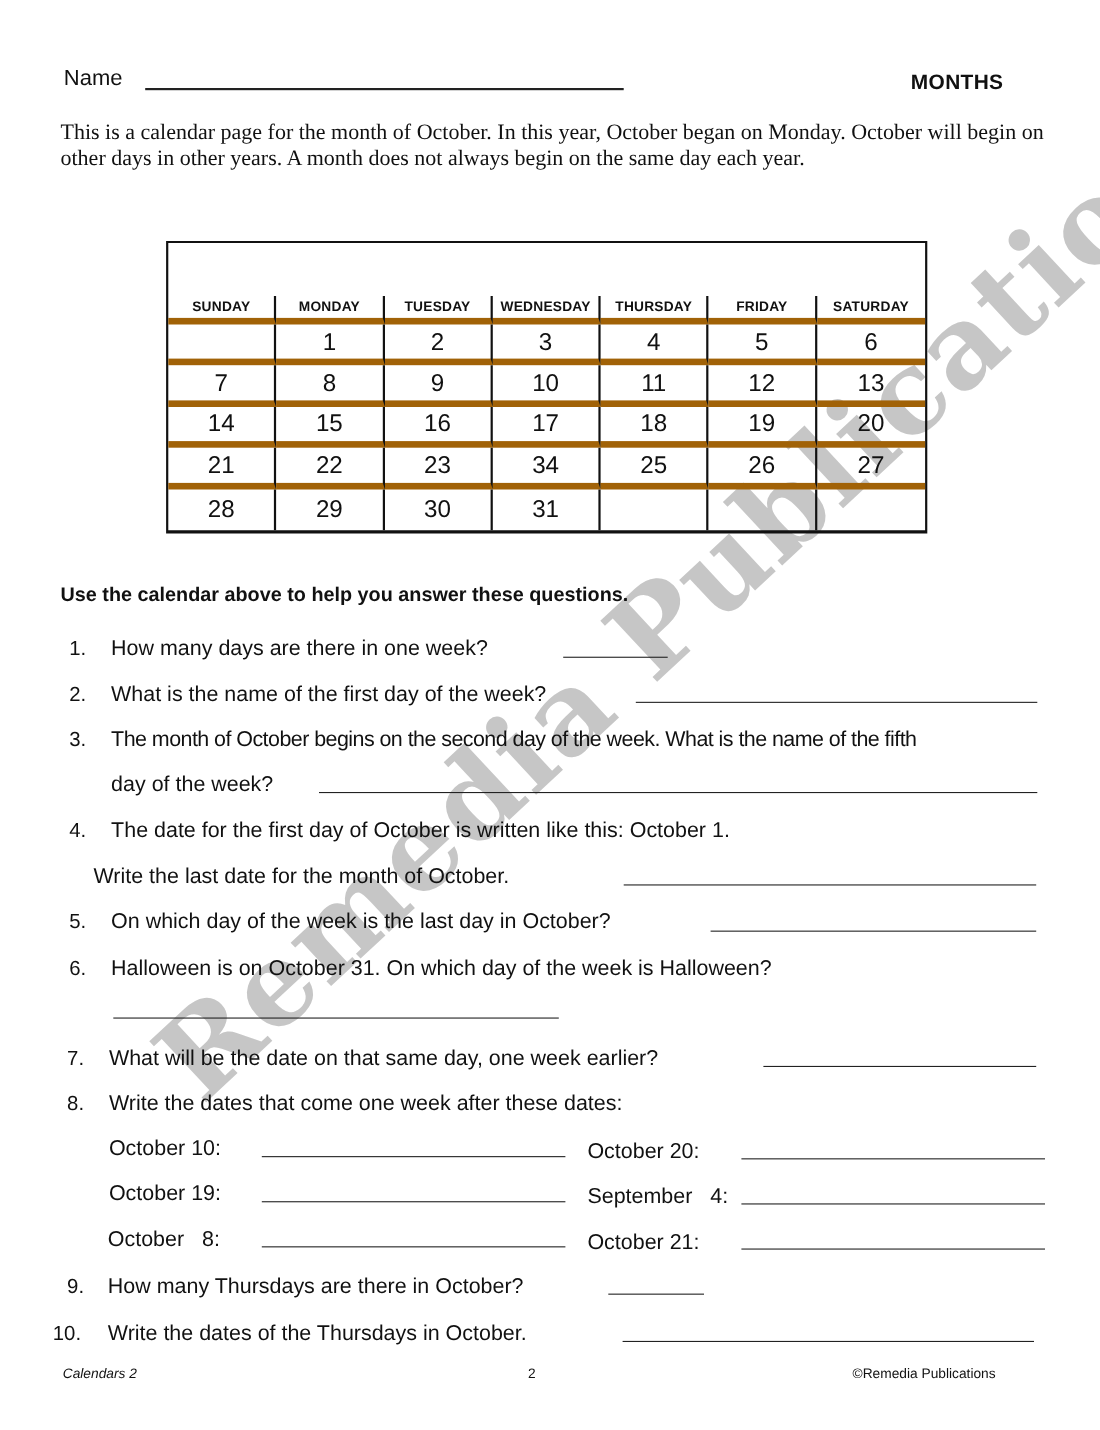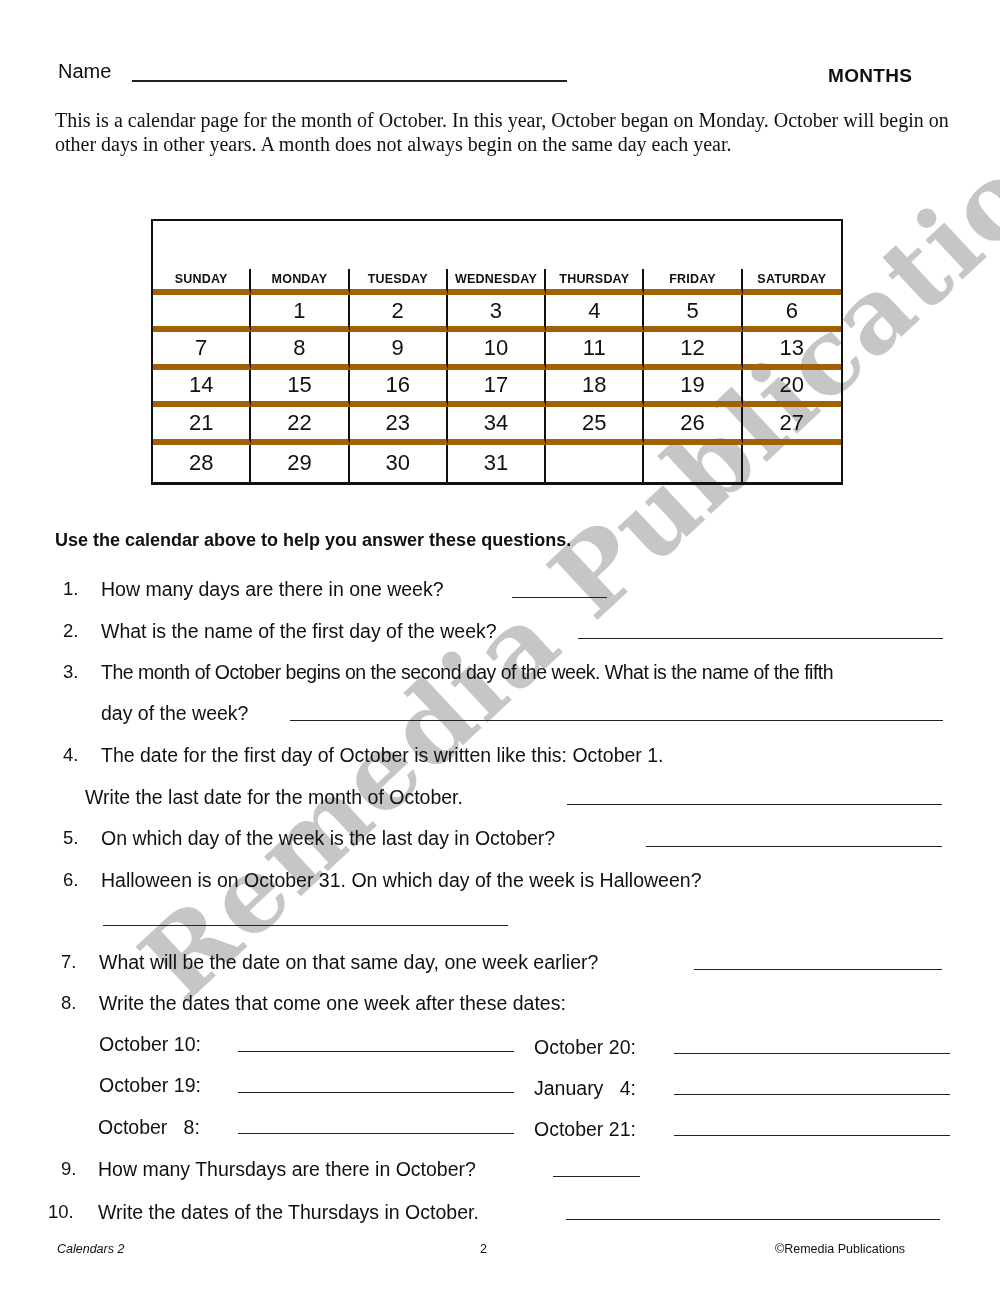--- a/index.html
+++ b/index.html
@@ -122,21 +122,21 @@
 <div class="qnum" style="left:61px;top:992px;">8.</div>
 <div class="q" style="left:99px;top:992px;">Write the dates that come one week after these dates:</div>
 
 <div class="q" style="left:99px;top:1033px;white-space:pre;">October 10:</div>
 <div class="line" style="left:238px;top:1051px;width:276px;"></div>
 <div class="q" style="left:534px;top:1036px;white-space:pre;">October 20:</div>
 <div class="line" style="left:674px;top:1053px;width:276px;"></div>
 
 <div class="q" style="left:99px;top:1074px;white-space:pre;">October 19:</div>
 <div class="line" style="left:238px;top:1092px;width:276px;"></div>
-<div class="q" style="left:534px;top:1077px;white-space:pre;">January   4:</div>
+<div class="q" style="left:534px;top:1077px;white-space:pre;">September   4:</div>
 <div class="line" style="left:674px;top:1094px;width:276px;"></div>
 
 <div class="q" style="left:98px;top:1116px;white-space:pre;">October   8:</div>
 <div class="line" style="left:238px;top:1133px;width:276px;"></div>
 <div class="q" style="left:534px;top:1118px;white-space:pre;">October 21:</div>
 <div class="line" style="left:674px;top:1135px;width:276px;"></div>
 
 <div class="qnum" style="left:61px;top:1158px;">9.</div>
 <div class="q" style="left:98px;top:1158px;">How many Thursdays are there in October?</div>
 <div class="line" style="left:553px;top:1176px;width:87px;"></div>

